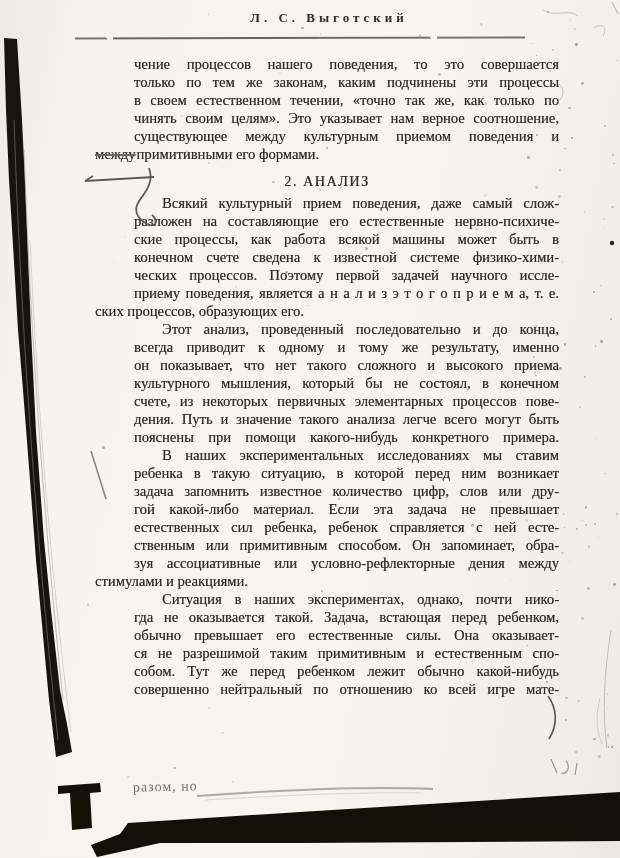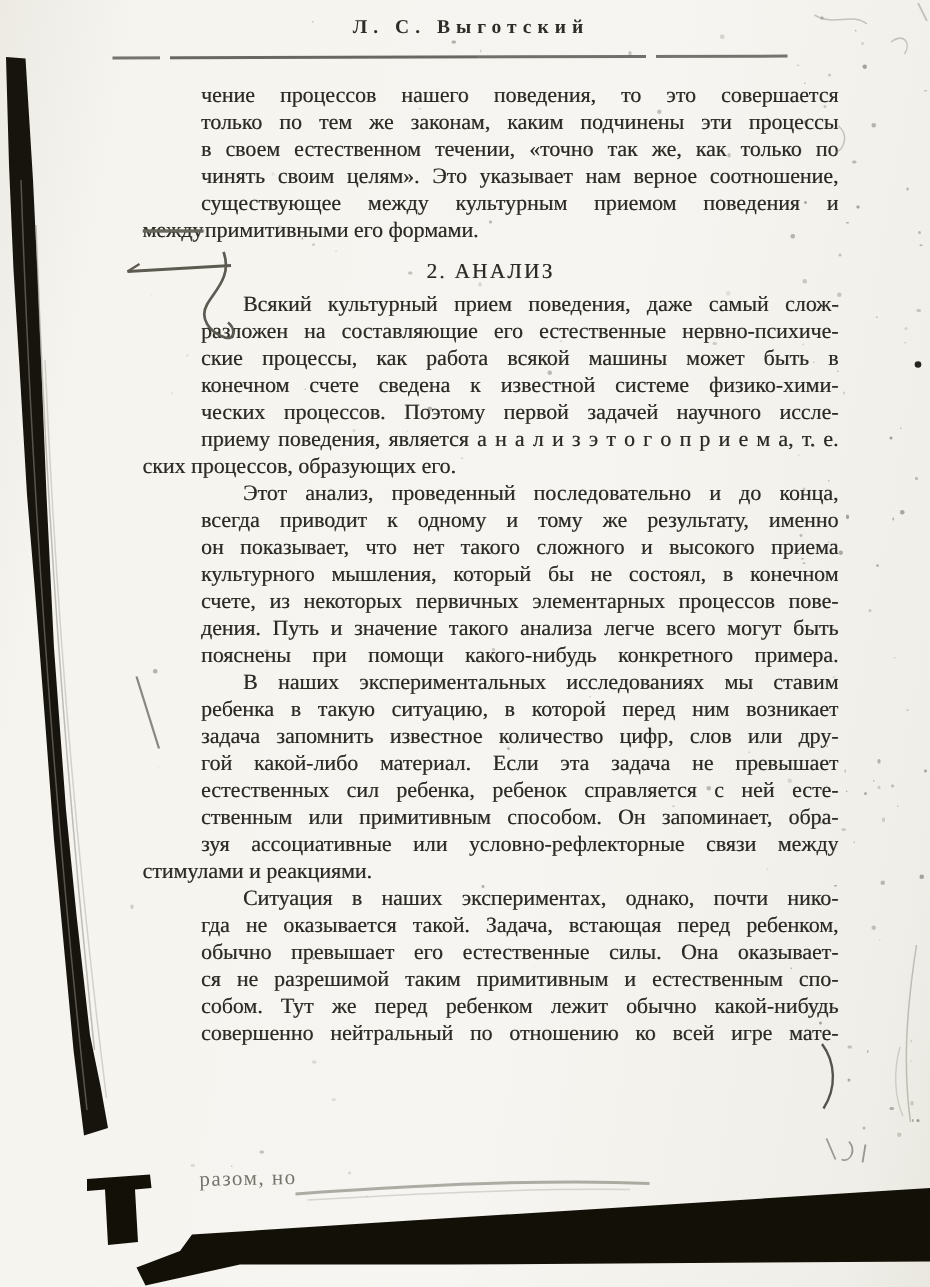--- a/index.html
+++ b/index.html
@@ -1,20 +1,20 @@
 <!DOCTYPE html>
 <html><head>
 <meta charset="utf-8">
 <style>
   * { margin:0; padding:0; box-sizing:border-box; }
   html,body { width:620px; height:858px; overflow:hidden; }
   body { background:#e6e4dd; font-family:"Liberation Serif","DejaVu Serif",serif; }
   .page { position:absolute; inset:0;
           background:linear-gradient(100deg,#eceae3 0%,#f5f4ef 12%,#f6f5f1 58%,#efeee8 92%,#e9e7e0 100%); }
-  .author { position:absolute; top:10px; left:82px; width:464px; text-align:center;
+  .author { position:absolute; top:10px; left:97px; width:464px; text-align:center;
             font-size:13px; font-weight:bold; letter-spacing:4px; color:#2e2d27; }
   .rule { position:absolute; top:37px; left:75px; width:450px; height:2px; opacity:.8;
           transform:rotate(-0.15deg);
           background:linear-gradient(to right,#55534c 0 7%,transparent 7% 8.5%,#45443e 8.5% 54%,
                      #504e47 54% 79%,transparent 79% 80.5%,#55534c 80.5% 100%); }
   .column { position:absolute; top:55px; left:95px; width:464px; font-size:14.6px;
             color:#2b2a23; text-shadow:0.3px 0 0 rgba(43,42,35,.55); }
   .line { height:18px; line-height:18px; overflow:hidden; }
   .line.j { text-align:justify;margin-left:39px; }
   .line.j::after { content:""; display:inline-block; width:100%; height:0; }
@@ -67,21 +67,21 @@
         <div class="line j">дения. Путь и значение такого анализа легче всего могут быть</div>
         <div class="line j">пояснены при помощи какого-нибудь конкретного примера.</div>
       </div>
     <div>
         <div class="line j indent">В наших экспериментальных исследованиях мы ставим</div>
         <div class="line j">ребенка в такую ситуацию, в которой перед ним возникает</div>
         <div class="line j">задача запомнить известное количество цифр, слов или дру-</div>
         <div class="line j">гой какой-либо материал. Если эта задача не превышает</div>
         <div class="line j">естественных сил ребенка, ребенок справляется с ней есте-</div>
         <div class="line j">ственным или примитивным способом. Он запоминает, обра-</div>
-        <div class="line j">зуя ассоциативные или условно-рефлекторные связи между</div>
+        <div class="line j">зуя ассоциативные или условно-рефлекторные дения между</div>
         <div class="line">стимулами и реакциями.</div>
       </div>
     <div>
         <div class="line j indent">Ситуация в наших экспериментах, однако, почти нико-</div>
         <div class="line j">гда не оказывается такой. Задача, встающая перед ребенком,</div>
         <div class="line j">обычно превышает его естественные силы. Она оказывает-</div>
         <div class="line j">ся не разрешимой таким примитивным и естественным спо-</div>
         <div class="line j">собом. Тут же перед ребенком лежит обычно какой-нибудь</div>
         <div class="line j">совершенно нейтральный по отношению ко всей игре мате-</div>
       </div>

